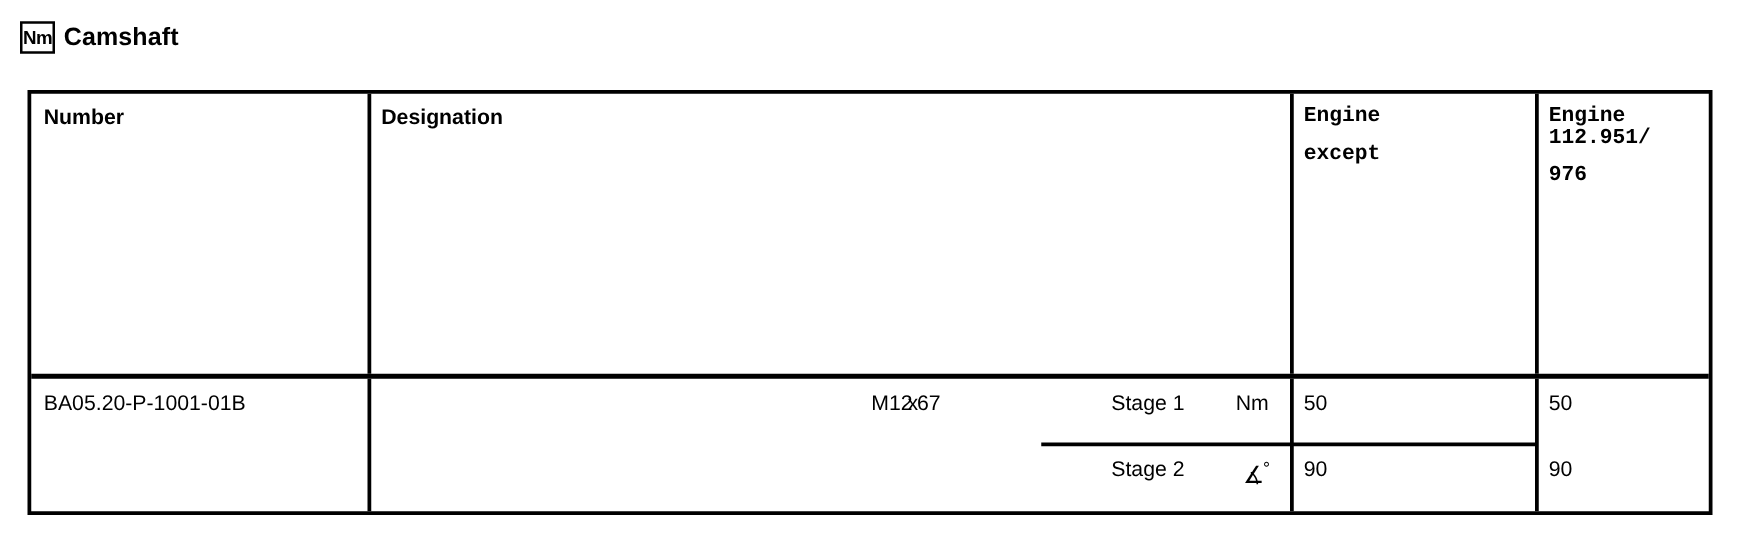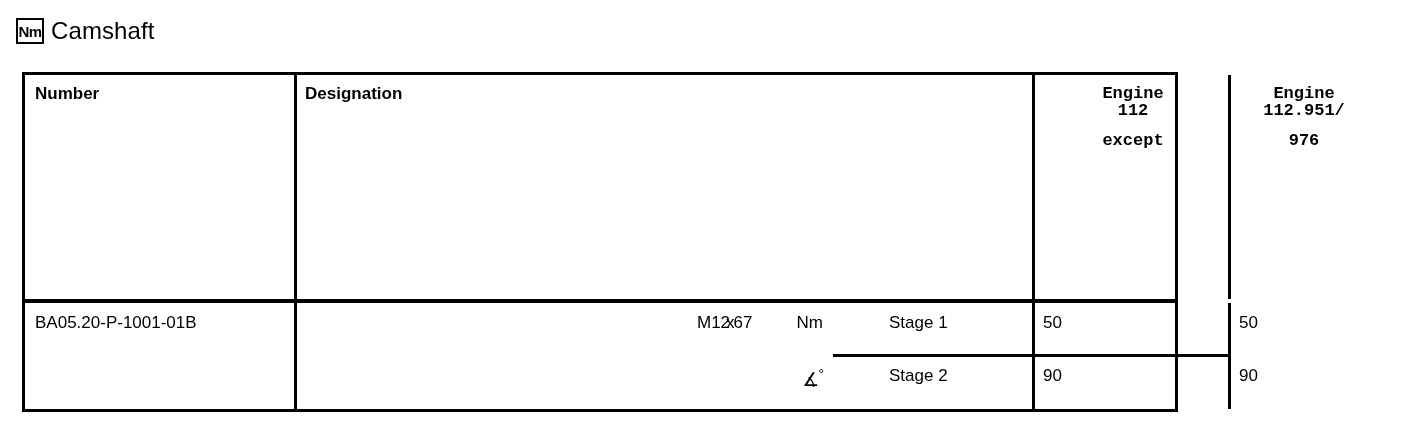--- a/index.html
+++ b/index.html
@@ -37,35 +37,34 @@
     box-sizing: border-box;
     display: flex;
     align-items: center;
     justify-content: center;
     font-weight: bold;
     font-size: 15px;
     line-height: 1;
     letter-spacing: -0.5px;
   }
   .title-text {
-    font-weight: normal;
-    font-size: 24px;
+    font-weight: bold;
+    font-size: 20px;
     letter-spacing: 0.1px;
   }
 
   
   .torque-table {
     position: absolute;
     left: 22px;
     top: 72px;
-    width: 1156px;
+    width: 1348px;
     height: 340px;
     border: 3px solid #000;
     box-sizing: border-box;
-    text-align: center;
   }
 
   .t-head {
     position: relative;
     height: 228px;
     border-bottom: 4px solid #000;
     box-sizing: border-box;
   }
   .t-body {
     position: relative;
@@ -163,21 +162,20 @@
       <div class="vrule c1"></div>
       <div class="vrule c2"></div>
       <div class="vrule c3"></div>
 
       <div class="h-cell h-number">Number</div>
 
       <div class="h-cell h-designation">Designation</div>
 
       <div class="h-cell h-eng1">
         <span class="h-line">Engine</span>
-        <span class="h-line">112</span>
         <span class="h-gap"></span>
         <span class="h-line">except</span>
         <span class="h-gap"></span>
       </div>
 
       <div class="h-cell h-eng2">
         <span class="h-line">Engine</span>
         <span class="h-line">112.951/</span>
         <span class="h-gap"></span>
         <span class="h-line">976</span>

